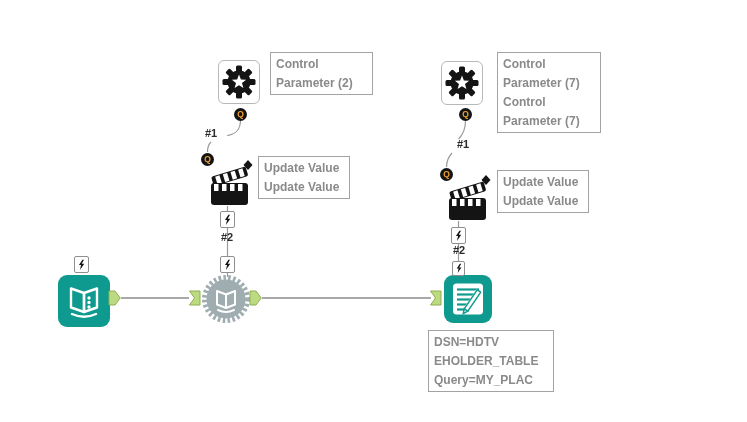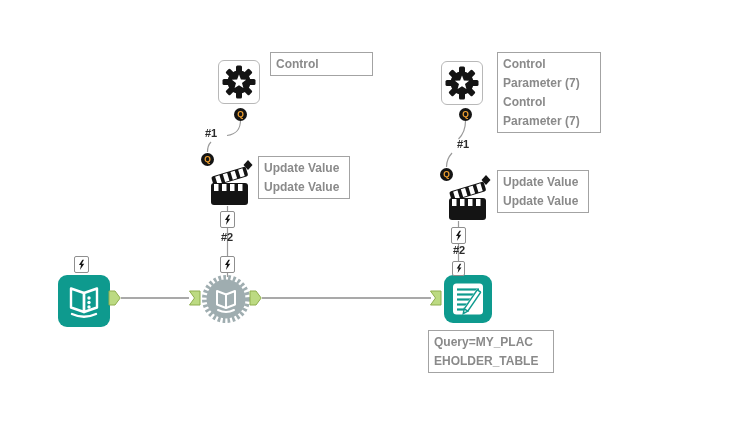--- a/index.html
+++ b/index.html
@@ -76,20 +76,21 @@
         <rect x="14" y="0.5" width="6" height="9" rx="1.5" transform="rotate(225 17 17)"></rect>
         <rect x="14" y="0.5" width="6" height="9" rx="1.5" transform="rotate(270 17 17)"></rect>
         <rect x="14" y="0.5" width="6" height="9" rx="1.5" transform="rotate(315 17 17)"></rect>
         <circle cx="17" cy="17" r="11.5"></circle>
       </g>
       <polygon class="white-fill" points="17,9.5 18.9,14.4 24.1,14.7 20,18 21.4,23.1 17,20.2 12.6,23.1 14,18 9.9,14.7 15.1,14.4"></polygon>
     </svg>
   </div>
   <div class="cap" style="left:270px; top:52px; min-width:103px;">
     <div>Control</div>
+    <div>Parameter (2)</div>
   </div>
   <div class="q-badge" style="left:234px; top:108px;">Q</div>
   <div class="conn-label" style="left:198px; top:127px;">#1</div>
 
   <div class="q-badge" style="left:201px; top:153px;">Q</div>
   <div class="abs" style="left:208px; top:156px; z-index:2;">
     <svg width="48" height="52" viewBox="0 0 48 52">
       <polygon class="ink" points="40,4 44.5,9 40,14 35.5,9"></polygon>
       <g transform="rotate(-17 7 27)">
         <rect class="ink" x="5" y="20" width="36" height="10" rx="2"></rect>
@@ -223,17 +224,18 @@
       <line x1="22" y1="35" x2="35" y2="16" stroke="#fff" stroke-width="6"></line>
       <g class="teal-stroke" stroke-width="1.5">
         <line x1="23.8" y1="36.2" x2="36.8" y2="17.2"></line>
         <line x1="20.2" y1="33.8" x2="33.2" y2="14.8"></line>
         <line x1="33.2" y1="14.8" x2="36.8" y2="17.2"></line>
         <path d="M23.8,36.2 L19.3,38.6 L20.2,33.8 Z" fill="#fff"></path>
       </g>
     </svg>
   </div>
   <div class="cap" style="left:428px; top:330px; min-width:126px;">
+    <div>DSN=HDTV</div>
+    <div>EHOLDER_TABLE</div>
     <div>Query=MY_PLAC</div>
-    <div>EHOLDER_TABLE</div>
   </div>
 
 </div>
 
 </body></html>

